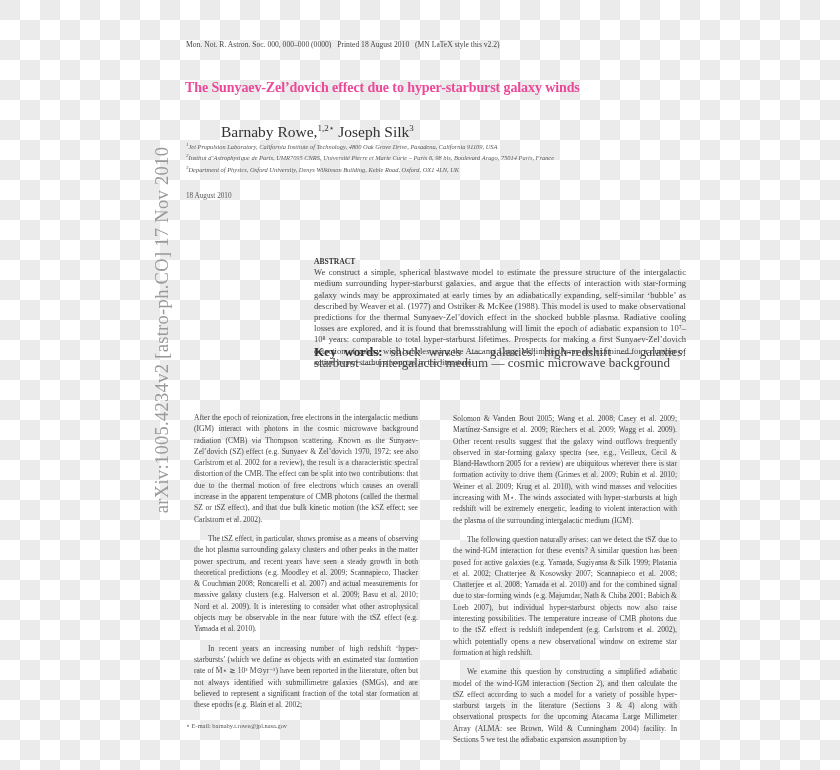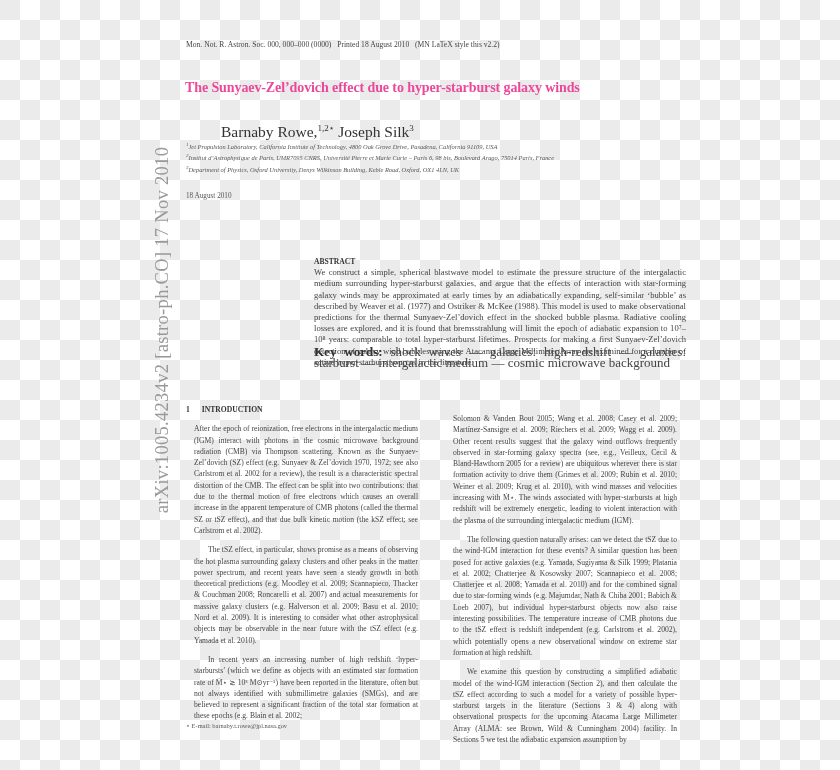--- a/index.html
+++ b/index.html
@@ -68,23 +68,20 @@
   <div class="head">ABSTRACT</div>
   <div>We construct a simple, spherical blastwave model to estimate the pressure structure of the intergalactic medium surrounding hyper-starburst galaxies, and argue that the effects of interaction with star-forming galaxy winds may be approximated at early times by an adiabatically expanding, self-similar ‘bubble’ as described by Weaver et al. (1977) and Ostriker &amp; McKee (1988). This model is used to make observational predictions for the thermal Sunyaev-Zel’dovich effect in the shocked bubble plasma. Radiative cooling losses are explored, and it is found that bremsstrahlung will limit the epoch of adiabatic expansion to 10⁷–10⁸ years: comparable to total hyper-starburst lifetimes. Prospects for making a first Sunyaev-Zel’dovich detection of galaxy wind bubbles using the Atacama Large Millimeter Array are examined for a number of active hyper-starburst sources in the literature.</div>
 </div>
 
 <div class="abs keywords">
   <b>Key words:</b>
   <span>shock waves — galaxies: high-redshift — galaxies: starburst — intergalactic medium — cosmic microwave background</span>
 </div>
 
 <div class="abs col left">
-  <div class="sec-head">
-    <span class="num">1</span><span>INTRODUCTION</span>
-  </div>
   <p>After the epoch of reionization, free electrons in the intergalactic medium (IGM) interact with photons in the cosmic microwave background radiation (CMB) via Thompson scattering. Known as the Sunyaev-Zel’dovich (SZ) effect (e.g. Sunyaev &amp; Zel’dovich 1970, 1972; see also Carlstrom et al. 2002 for a review), the result is a characteristic spectral distortion of the CMB. The effect can be split into two contributions: that due to the thermal motion of free electrons which causes an overall increase in the apparent temperature of CMB photons (called the thermal SZ or tSZ effect), and that due bulk kinetic motion (the kSZ effect; see Carlstrom et al. 2002).</p>
   <p class="indent">The tSZ effect, in particular, shows promise as a means of observing the hot plasma surrounding galaxy clusters and other peaks in the matter power spectrum, and recent years have seen a steady growth in both theoretical predictions (e.g. Moodley et al. 2009; Scannapieco, Thacker &amp; Couchman 2008; Roncarelli et al. 2007) and actual measurements for massive galaxy clusters (e.g. Halverson et al. 2009; Basu et al. 2010; Nord et al. 2009). It is interesting to consider what other astrophysical objects may be observable in the near future with the tSZ effect (e.g. Yamada et al. 2010).</p>
   <p class="indent gap">In recent years an increasing number of high redshift ‘hyper-starbursts’ (which we define as objects with an estimated star formation rate of Ṁ⋆ ≳ 10³ M⊙yr⁻¹) have been reported in the literature, often but not always identified with submillimetre galaxies (SMGs), and are believed to represent a significant fraction of the total star formation at these epochs (e.g. Blain et al. 2002;</p>
 </div>
 
 <div class="abs col right">
   <p>Solomon &amp; Vanden Bout 2005; Wang et al. 2008; Casey et al. 2009; Martínez-Sansigre et al. 2009; Riechers et al. 2009; Wagg et al. 2009). Other recent results suggest that the galaxy wind outflows frequently observed in star-forming galaxy spectra (see, e.g., Veilleux, Cecil &amp; Bland-Hawthorn 2005 for a review) are ubiquitous wherever there is star formation activity to drive them (Grimes et al. 2009; Rubin et al. 2010; Weiner et al. 2009; Krug et al. 2010), with wind masses and velocities increasing with Ṁ⋆. The winds associated with hyper-starbursts at high redshift will be extremely energetic, leading to violent interaction with the plasma of the surrounding intergalactic medium (IGM).</p>
   <p class="indent gap">The following question naturally arises: can we detect the tSZ due to the wind-IGM interaction for these events? A similar question has been posed for active galaxies (e.g. Yamada, Sugiyama &amp; Silk 1999; Platania et al. 2002; Chatterjee &amp; Kosowsky 2007; Scannapieco et al. 2008; Chatterjee et al. 2008; Yamada et al. 2010) and for the combined signal due to star-forming winds (e.g. Majumdar, Nath &amp; Chiba 2001; Babich &amp; Loeb 2007), but individual hyper-starburst objects now also raise interesting possibilities. The temperature increase of CMB photons due to the tSZ effect is redshift independent (e.g. Carlstrom et al. 2002), which potentially opens a new observational window on extreme star formation at high redshift.</p>
   <p class="indent gap">We examine this question by constructing a simplified adiabatic model of the wind-IGM interaction (Section 2), and then calculate the tSZ effect according to such a model for a variety of possible hyper-starburst targets in the literature (Sections 3 &amp; 4) along with observational prospects for the upcoming Atacama Large Millimeter Array (ALMA: see Brown, Wild &amp; Cunningham 2004) facility. In Sections 5 we test the adiabatic expansion assumption by</p>
 </div>

